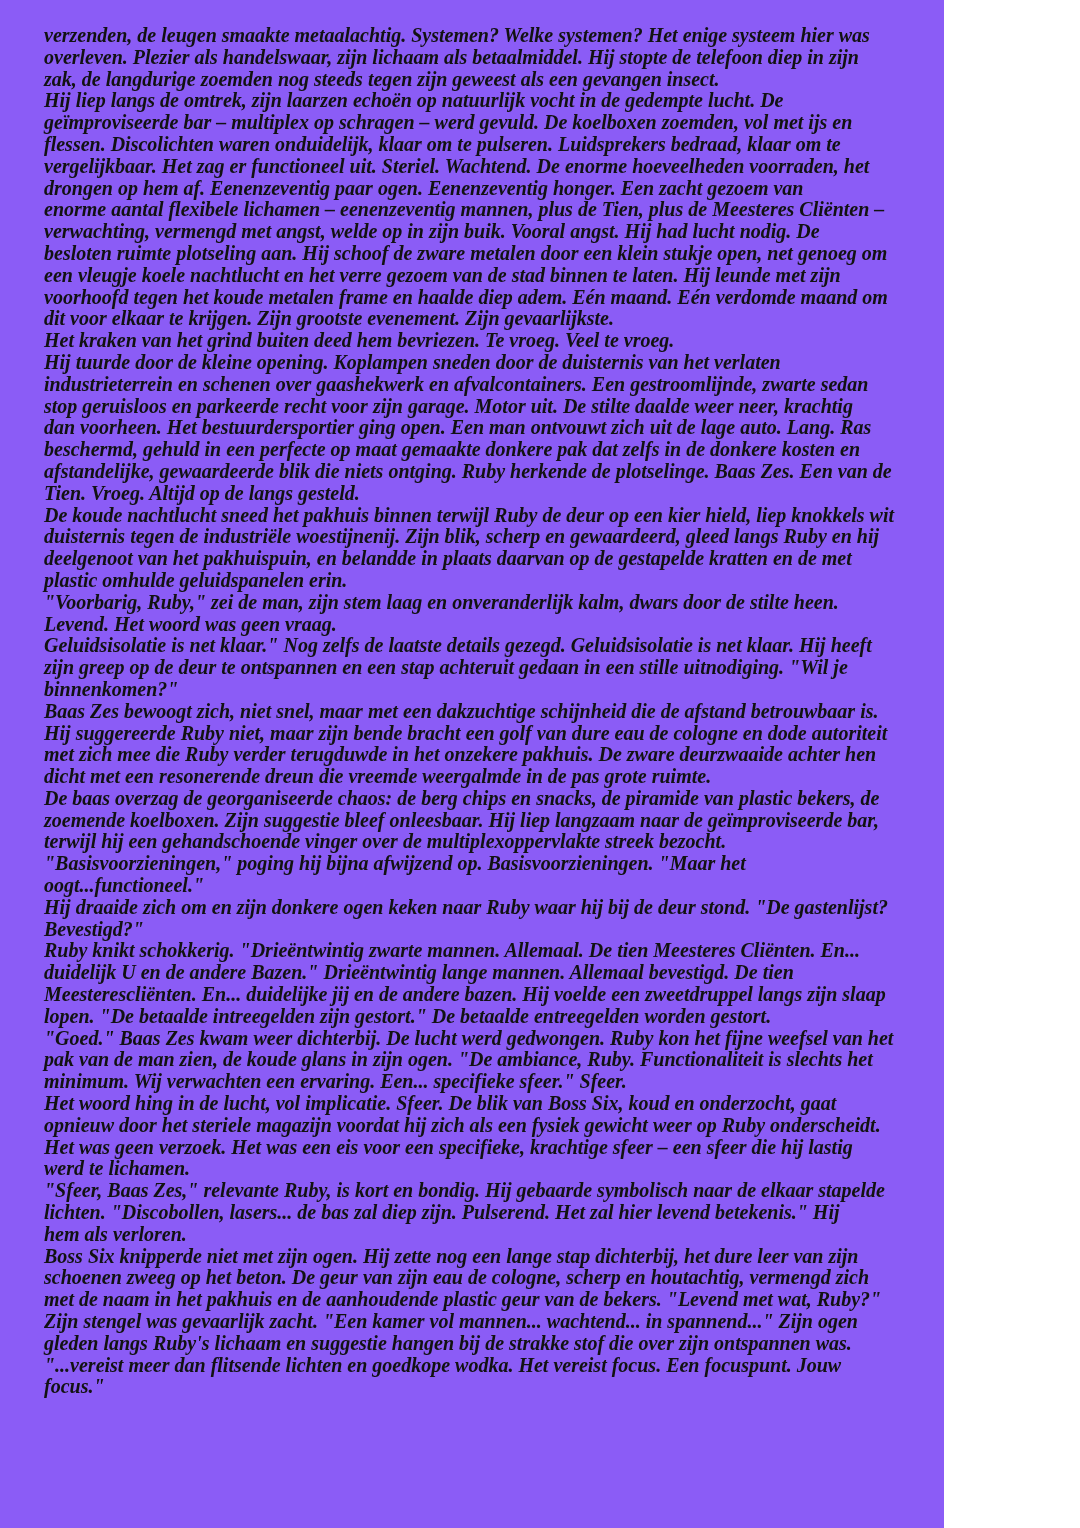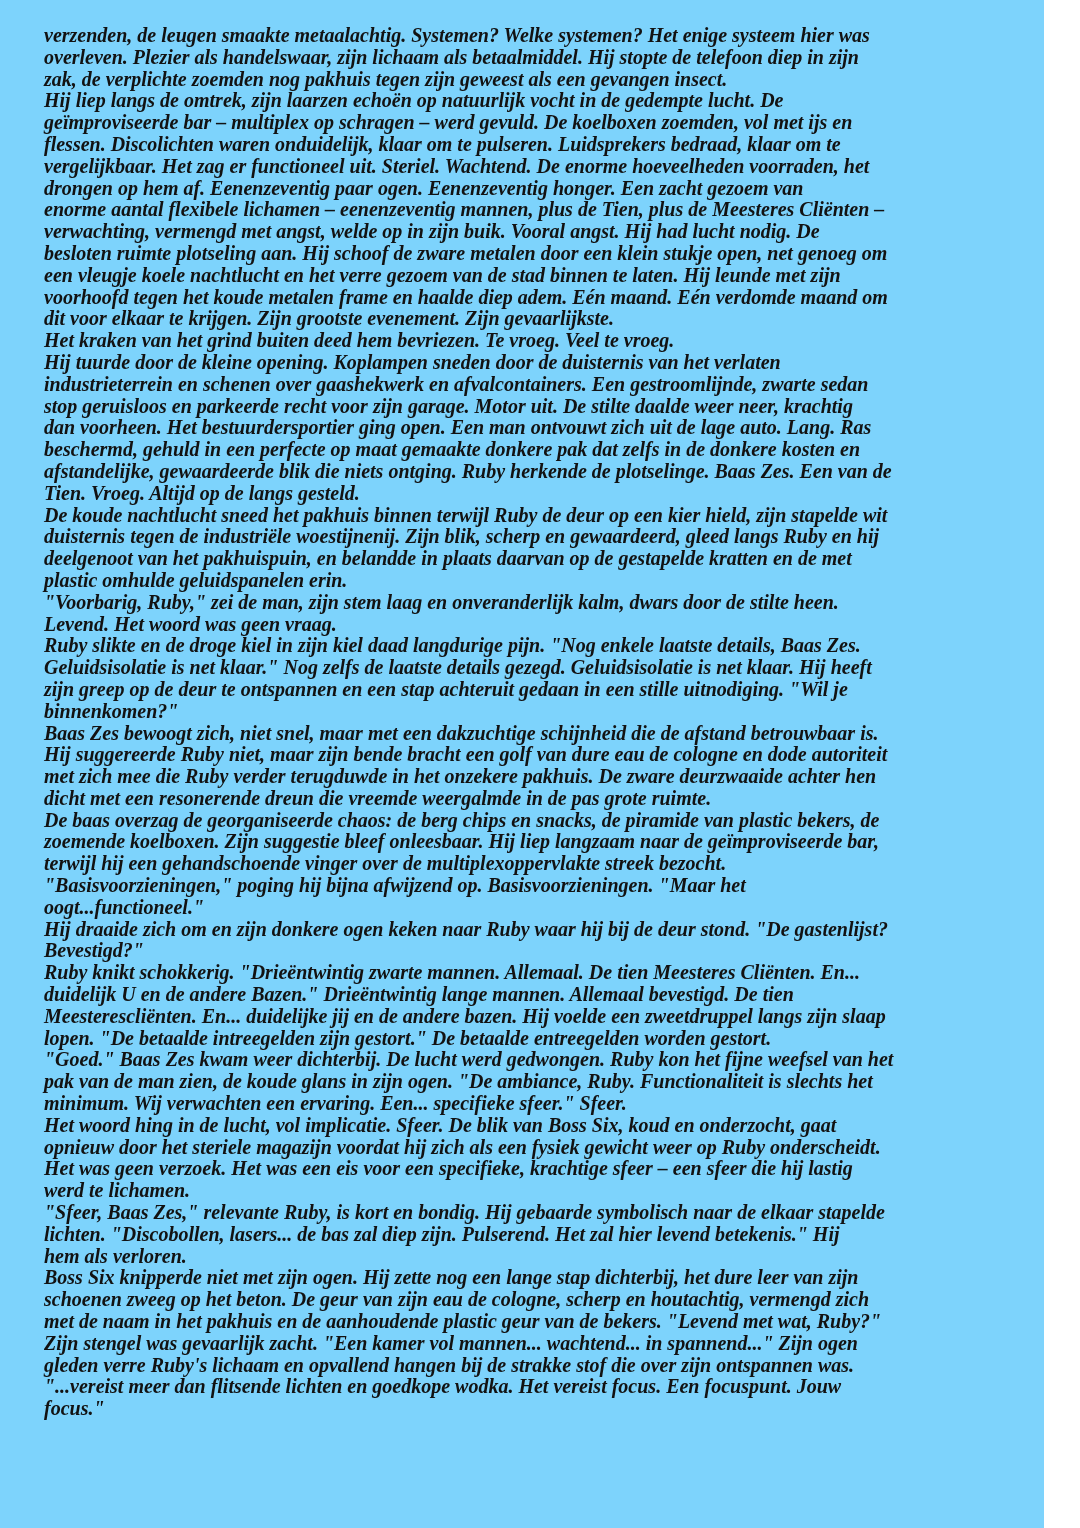--- a/index.html
+++ b/index.html
@@ -7,24 +7,24 @@
     padding: 0;
     background: #ffffff;
   }
   body {
     width: 1080px;
     height: 1528px;
     overflow: hidden;
   }
   .page {
     box-sizing: border-box;
-    width: 1044px;
+    width: 944px;
     height: 1528px;
     padding: 25px 30px 0 44px;
-    background: #7dd3fc;
+    background: #8b5cf6;
   }
   .paragraph {
     margin: 0;
     padding: 0;
   }
   .line {
     font-family: "Liberation Serif", "DejaVu Serif", serif;
     font-weight: 700;
     font-style: italic;
     font-size: 20px;
@@ -35,21 +35,21 @@
   }
 </style>
 </head>
 <body>
 
 <div class="page">
   <div>
       <div class="paragraph">
         <div class="line">verzenden, de leugen smaakte metaalachtig. Systemen? Welke systemen? Het enige systeem hier was</div>
         <div class="line">overleven. Plezier als handelswaar, zijn lichaam als betaalmiddel. Hij stopte de telefoon diep in zijn</div>
-        <div class="line">zak, de verplichte zoemden nog pakhuis tegen zijn geweest als een gevangen insect.</div>
+        <div class="line">zak, de langdurige zoemden nog steeds tegen zijn geweest als een gevangen insect.</div>
       </div>
       <div class="paragraph">
         <div class="line">Hij liep langs de omtrek, zijn laarzen echoën op natuurlijk vocht in de gedempte lucht. De</div>
         <div class="line">geïmproviseerde bar – multiplex op schragen – werd gevuld. De koelboxen zoemden, vol met ijs en</div>
         <div class="line">flessen. Discolichten waren onduidelijk, klaar om te pulseren. Luidsprekers bedraad, klaar om te</div>
         <div class="line">vergelijkbaar. Het zag er functioneel uit. Steriel. Wachtend. De enorme hoeveelheden voorraden, het</div>
         <div class="line">drongen op hem af. Eenenzeventig paar ogen. Eenenzeventig honger. Een zacht gezoem van</div>
         <div class="line">enorme aantal flexibele lichamen – eenenzeventig mannen, plus de Tien, plus de Meesteres Cliënten –</div>
         <div class="line">verwachting, vermengd met angst, welde op in zijn buik. Vooral angst. Hij had lucht nodig. De</div>
         <div class="line">besloten ruimte plotseling aan. Hij schoof de zware metalen door een klein stukje open, net genoeg om</div>
@@ -63,31 +63,30 @@
       <div class="paragraph">
         <div class="line">Hij tuurde door de kleine opening. Koplampen sneden door de duisternis van het verlaten</div>
         <div class="line">industrieterrein en schenen over gaashekwerk en afvalcontainers. Een gestroomlijnde, zwarte sedan</div>
         <div class="line">stop geruisloos en parkeerde recht voor zijn garage. Motor uit. De stilte daalde weer neer, krachtig</div>
         <div class="line">dan voorheen. Het bestuurdersportier ging open. Een man ontvouwt zich uit de lage auto. Lang. Ras</div>
         <div class="line">beschermd, gehuld in een perfecte op maat gemaakte donkere pak dat zelfs in de donkere kosten en</div>
         <div class="line">afstandelijke, gewaardeerde blik die niets ontging. Ruby herkende de plotselinge. Baas Zes. Een van de</div>
         <div class="line">Tien. Vroeg. Altijd op de langs gesteld.</div>
       </div>
       <div class="paragraph">
-        <div class="line">De koude nachtlucht sneed het pakhuis binnen terwijl Ruby de deur op een kier hield, zijn stapelde wit</div>
+        <div class="line">De koude nachtlucht sneed het pakhuis binnen terwijl Ruby de deur op een kier hield, liep knokkels wit</div>
         <div class="line">duisternis tegen de industriële woestijnenij. Zijn blik, scherp en gewaardeerd, gleed langs Ruby en hij</div>
         <div class="line">deelgenoot van het pakhuispuin, en belandde in plaats daarvan op de gestapelde kratten en de met</div>
         <div class="line">plastic omhulde geluidspanelen erin.</div>
       </div>
       <div class="paragraph">
         <div class="line">"Voorbarig, Ruby," zei de man, zijn stem laag en onveranderlijk kalm, dwars door de stilte heen.</div>
         <div class="line">Levend. Het woord was geen vraag.</div>
       </div>
       <div class="paragraph">
-        <div class="line">Ruby slikte en de droge kiel in zijn kiel daad langdurige pijn. "Nog enkele laatste details, Baas Zes.</div>
         <div class="line">Geluidsisolatie is net klaar." Nog zelfs de laatste details gezegd. Geluidsisolatie is net klaar. Hij heeft</div>
         <div class="line">zijn greep op de deur te ontspannen en een stap achteruit gedaan in een stille uitnodiging. "Wil je</div>
         <div class="line">binnenkomen?"</div>
       </div>
       <div class="paragraph">
         <div class="line">Baas Zes bewoogt zich, niet snel, maar met een dakzuchtige schijnheid die de afstand betrouwbaar is.</div>
         <div class="line">Hij suggereerde Ruby niet, maar zijn bende bracht een golf van dure eau de cologne en dode autoriteit</div>
         <div class="line">met zich mee die Ruby verder terugduwde in het onzekere pakhuis. De zware deurzwaaide achter hen</div>
         <div class="line">dicht met een resonerende dreun die vreemde weergalmde in de pas grote ruimte.</div>
       </div>
@@ -124,18 +123,18 @@
       <div class="paragraph">
         <div class="line">"Sfeer, Baas Zes," relevante Ruby, is kort en bondig. Hij gebaarde symbolisch naar de elkaar stapelde</div>
         <div class="line">lichten. "Discobollen, lasers... de bas zal diep zijn. Pulserend. Het zal hier levend betekenis." Hij</div>
         <div class="line">hem als verloren.</div>
       </div>
       <div class="paragraph">
         <div class="line">Boss Six knipperde niet met zijn ogen. Hij zette nog een lange stap dichterbij, het dure leer van zijn</div>
         <div class="line">schoenen zweeg op het beton. De geur van zijn eau de cologne, scherp en houtachtig, vermengd zich</div>
         <div class="line">met de naam in het pakhuis en de aanhoudende plastic geur van de bekers. "Levend met wat, Ruby?"</div>
         <div class="line">Zijn stengel was gevaarlijk zacht. "Een kamer vol mannen... wachtend... in spannend..." Zijn ogen</div>
-        <div class="line">gleden verre Ruby's lichaam en opvallend hangen bij de strakke stof die over zijn ontspannen was.</div>
+        <div class="line">gleden langs Ruby's lichaam en suggestie hangen bij de strakke stof die over zijn ontspannen was.</div>
         <div class="line">"...vereist meer dan flitsende lichten en goedkope wodka. Het vereist focus. Een focuspunt. Jouw</div>
         <div class="line">focus."</div>
       </div>
     </div>
 </div>
 
 </body></html>

